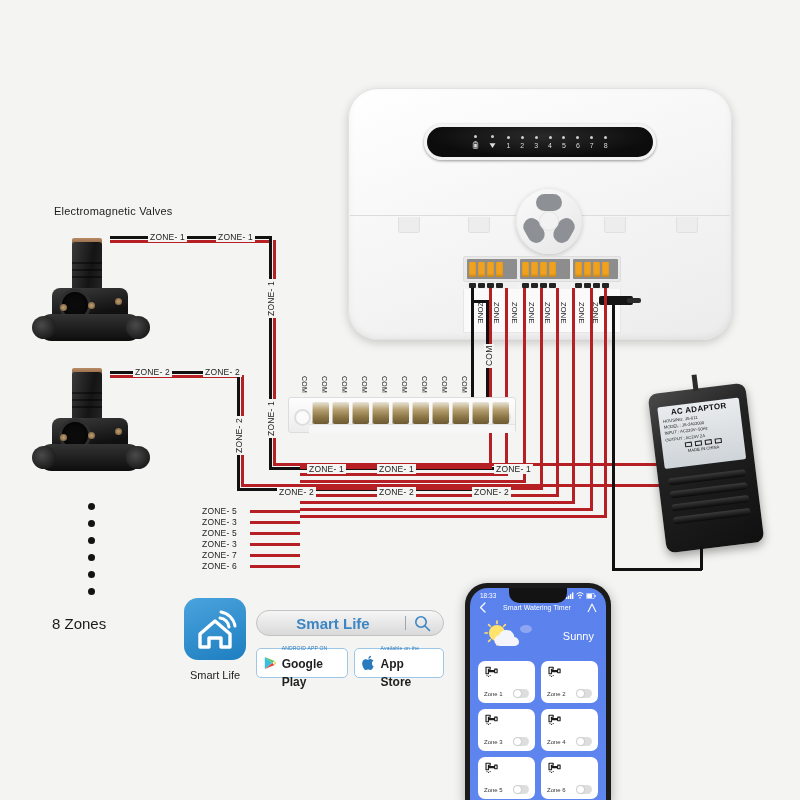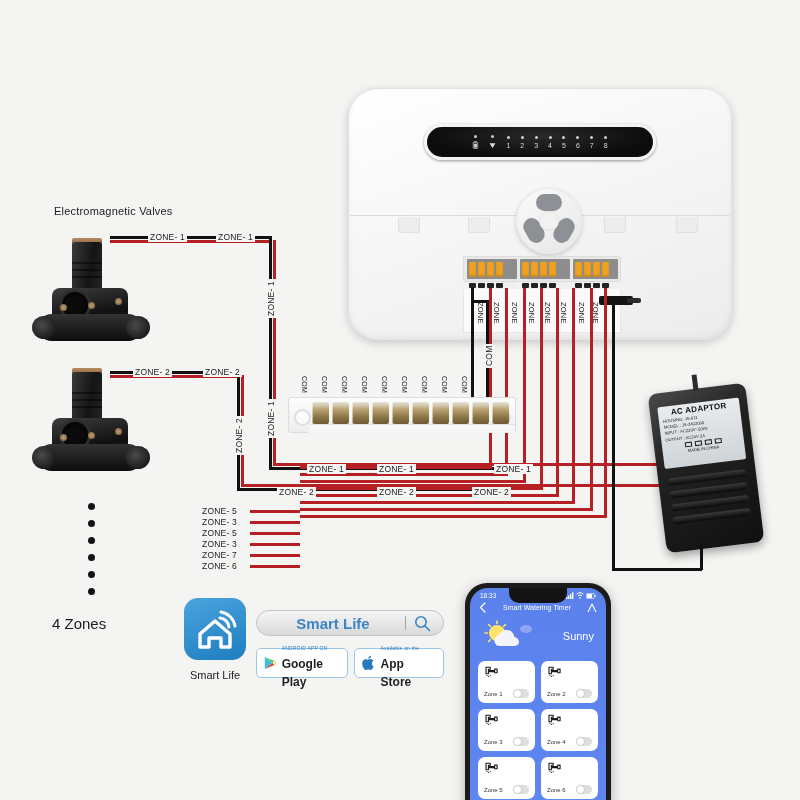--- a/index.html
+++ b/index.html
@@ -394,21 +394,21 @@
   </div>
 
   <div class="dots" id="dots">
       <div class="dot"></div>
       <div class="dot"></div>
       <div class="dot"></div>
       <div class="dot"></div>
       <div class="dot"></div>
       <div class="dot"></div>
     </div>
-  <div class="zones-cap">4 Zones</div>
+  <div class="zones-cap">8 Zones</div>
 
   <div class="wk h" style="left:110px; top:236px; width:162px;"></div>
   <div class="wr h" style="left:110px; top:240px; width:162px;"></div>
   <div class="wk v" style="left:269px; top:236px; height:234px;"></div>
   <div class="wr v" style="left:273px; top:240px; height:226px;"></div>
   <div class="wk h" style="left:269px; top:467px; width:230px;"></div>
   <div class="wr h" style="left:273px; top:463px; width:420px;"></div>
 
   <div class="wk h" style="left:110px; top:371px; width:130px;"></div>
   <div class="wr h" style="left:110px; top:375px; width:130px;"></div>

